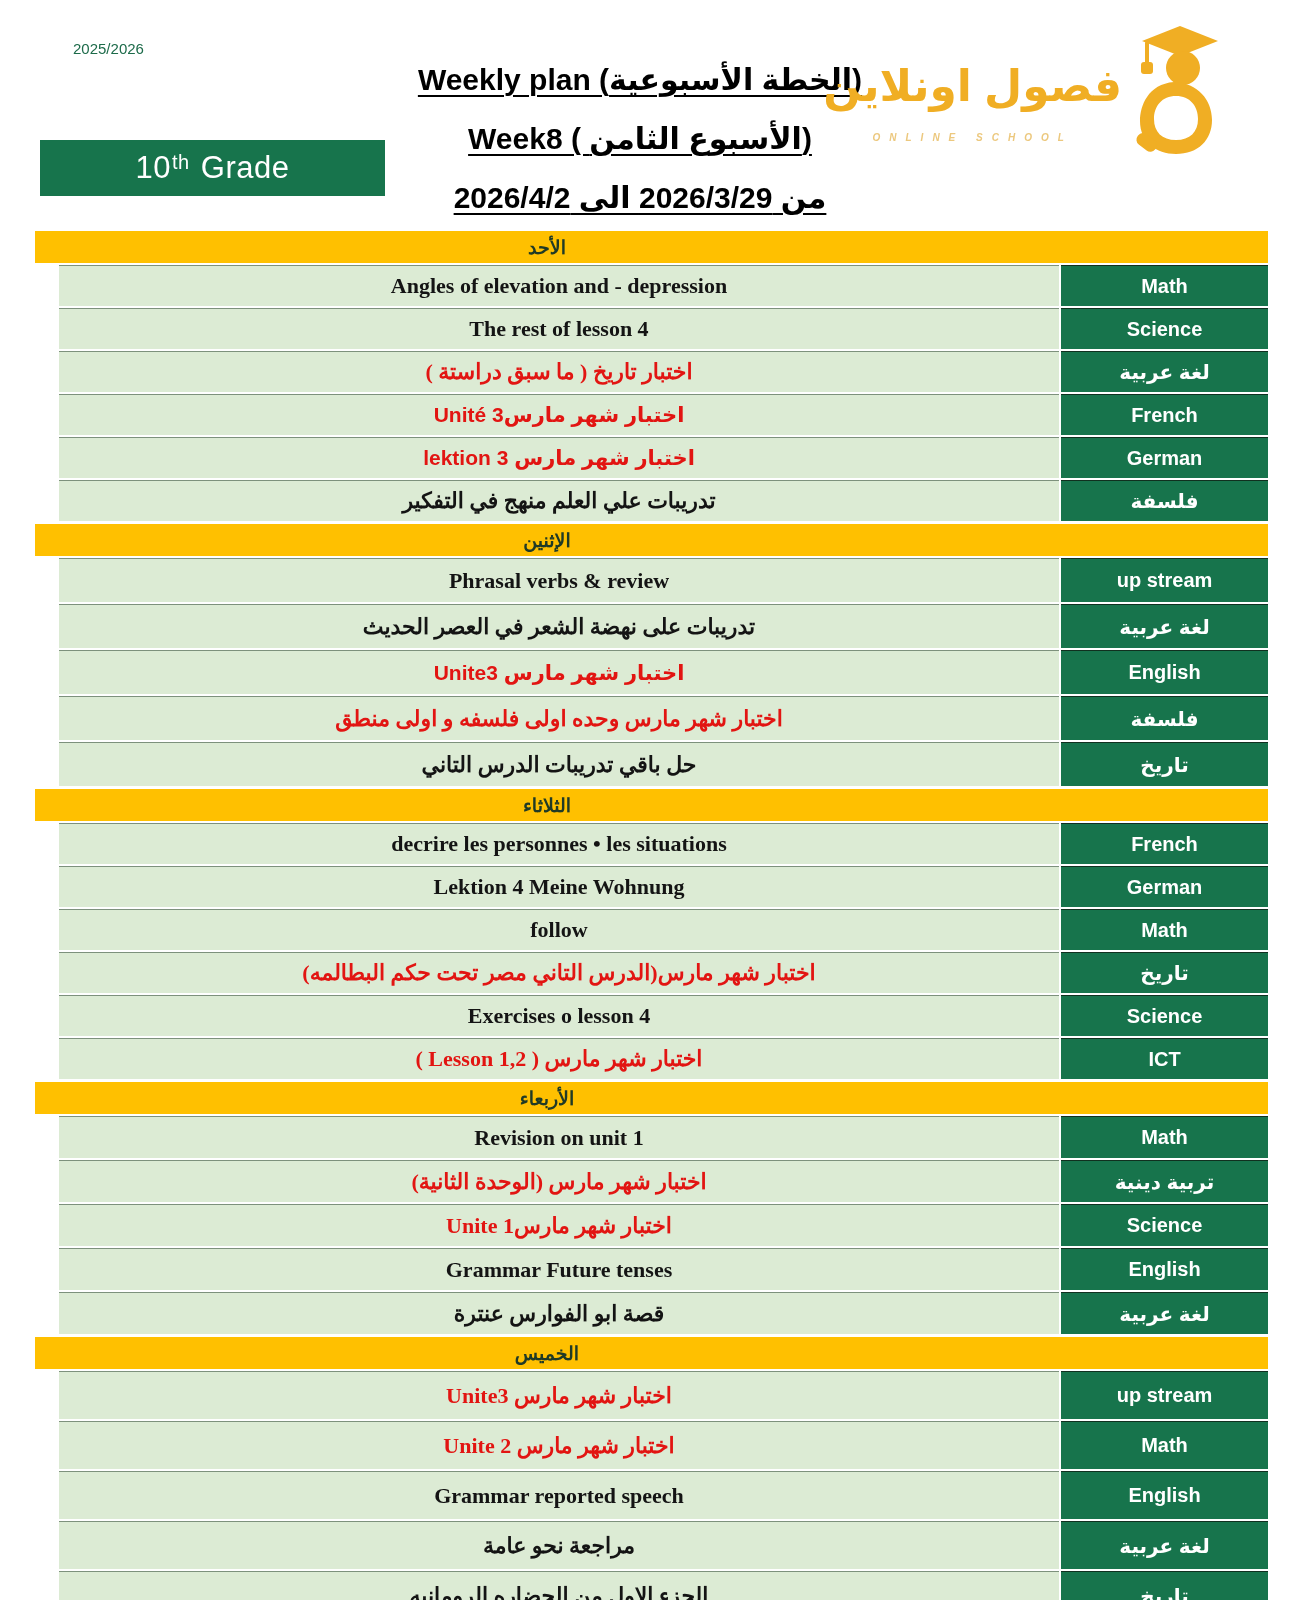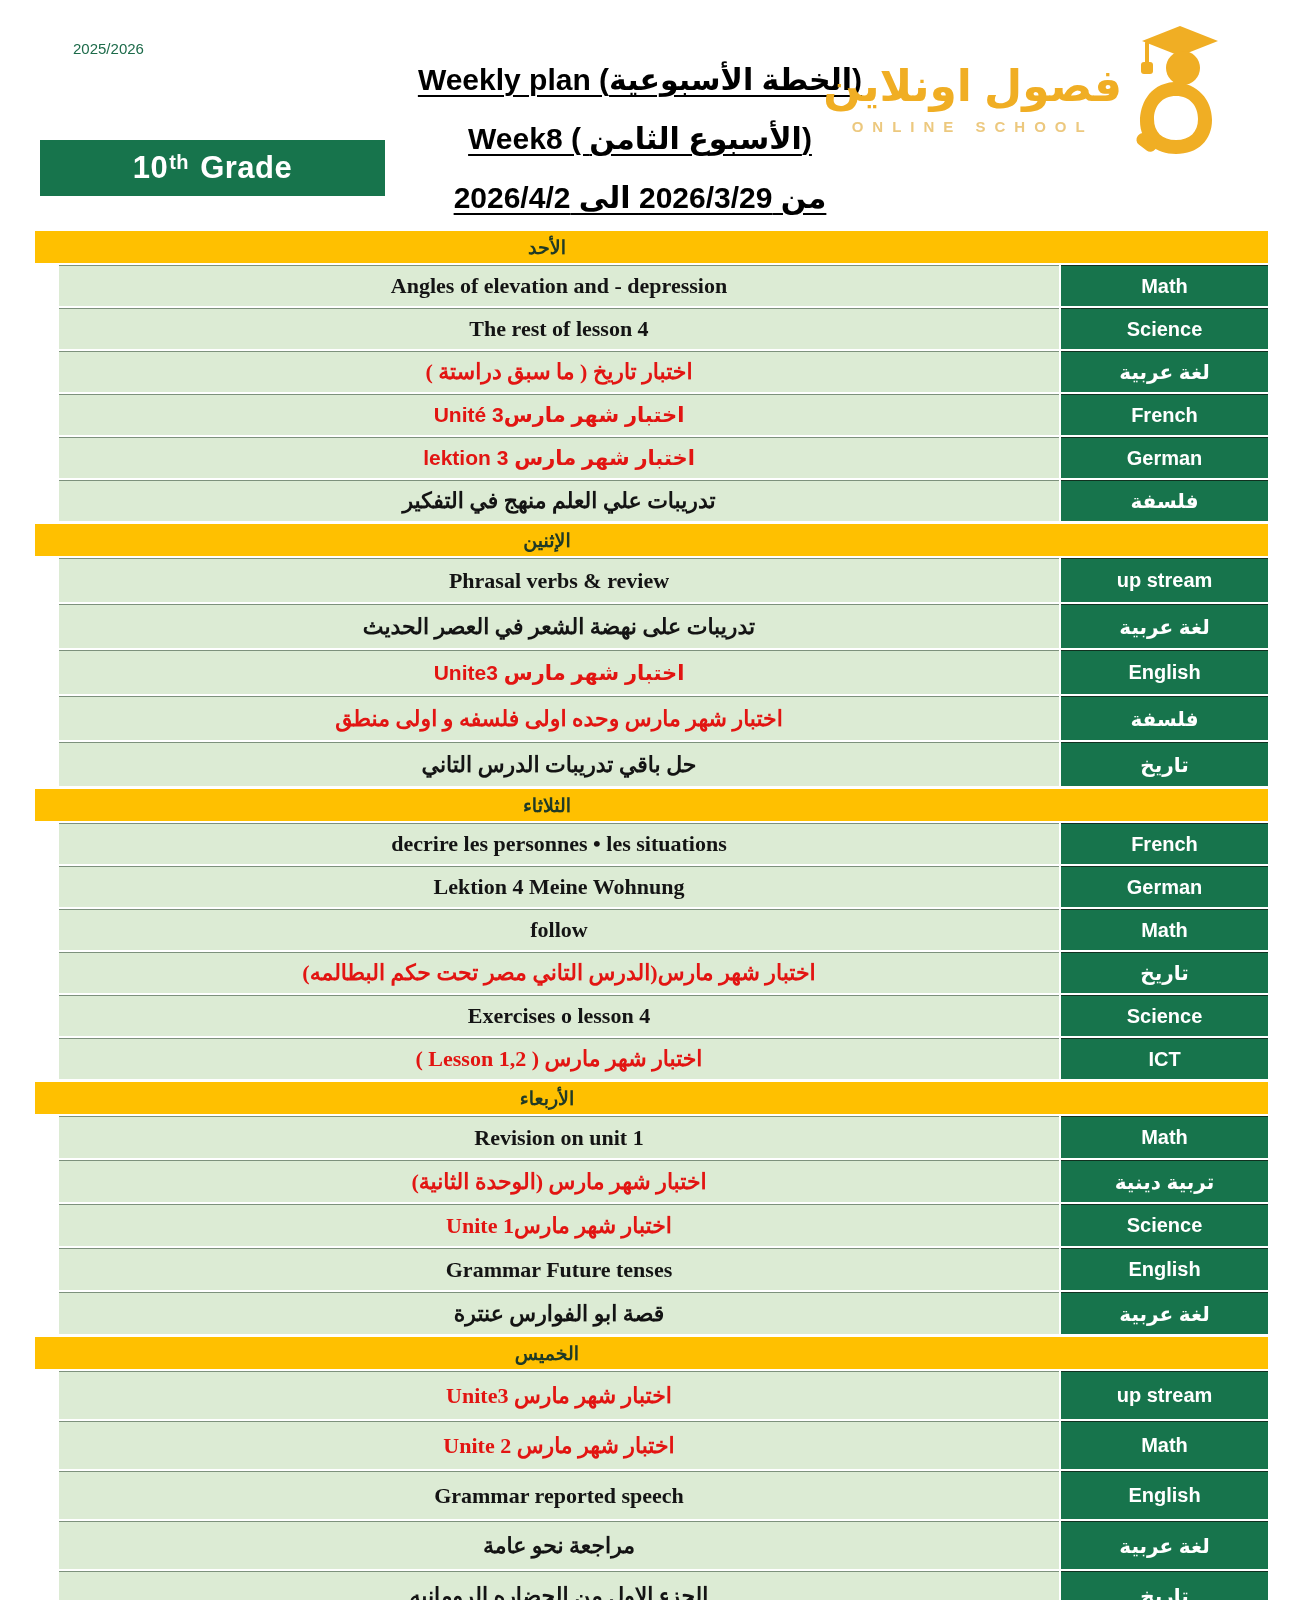--- a/index.html
+++ b/index.html
@@ -15,29 +15,29 @@
   *{margin:0;padding:0;box-sizing:border-box;}
   html,body{background:#ffffff;}
   body{font-family:"Liberation Sans","DejaVu Sans",sans-serif;}
   .page{position:relative;width:1295px;height:1600px;background:#fff;overflow:hidden;}
 
   
   .top{position:relative;height:228px;}
   .year{position:absolute;left:73px;top:40px;font-size:15px;font-weight:normal;color:#1d6b4a;}
   .grade-banner{position:absolute;left:40px;top:140px;width:345px;height:56px;
     background:var(--dark-green);color:#fff;display:flex;align-items:center;justify-content:center;
-    font-size:31px;font-weight:bold;letter-spacing:.5px;}
+    font-size:31px;font-weight:normal;letter-spacing:.5px;}
   .grade-banner sup{font-size:20px;margin:-12px 2px 0 1px;}
   .titles{position:absolute;left:400px;top:62px;width:480px;text-align:center;color:#000;}
   .titles .t{font-weight:bold;font-size:30px;text-decoration:underline;
     text-decoration-thickness:2px;text-underline-offset:5px;margin-bottom:24px;}
   .logo{position:absolute;right:75px;top:24px;display:flex;align-items:flex-start;}
   .logo-text{text-align:center;margin-top:40px;}
   .logo-ar{color:var(--gold);font-size:44px;font-weight:bold;line-height:1;}
-  .logo-en{color:var(--gold-light);font-size:15px;letter-spacing:9px;margin-top:10px;font-weight:bold;}
+  .logo-en{color:var(--gold-light);font-size:10px;letter-spacing:9px;margin-top:24px;font-weight:bold;font-style:italic;}
   .logo-mark{width:92px;height:132px;margin-left:6px;}
 
   
   .schedule{position:absolute;left:35px;top:228px;width:1233px;}
   .day-header{background:var(--yellow);height:32px;margin-top:3px;position:relative;
     display:flex;align-items:center;}
   .day-header .day-label{width:1024px;text-align:center;font-weight:bold;font-size:19px;
     color:var(--day-ink);font-family:"Liberation Serif","DejaVu Serif",serif;}
   .row{display:flex;gap:2px;margin-top:2px;margin-left:24px;}
   .lesson{flex:1;background:var(--light-green);display:flex;align-items:center;justify-content:center;

